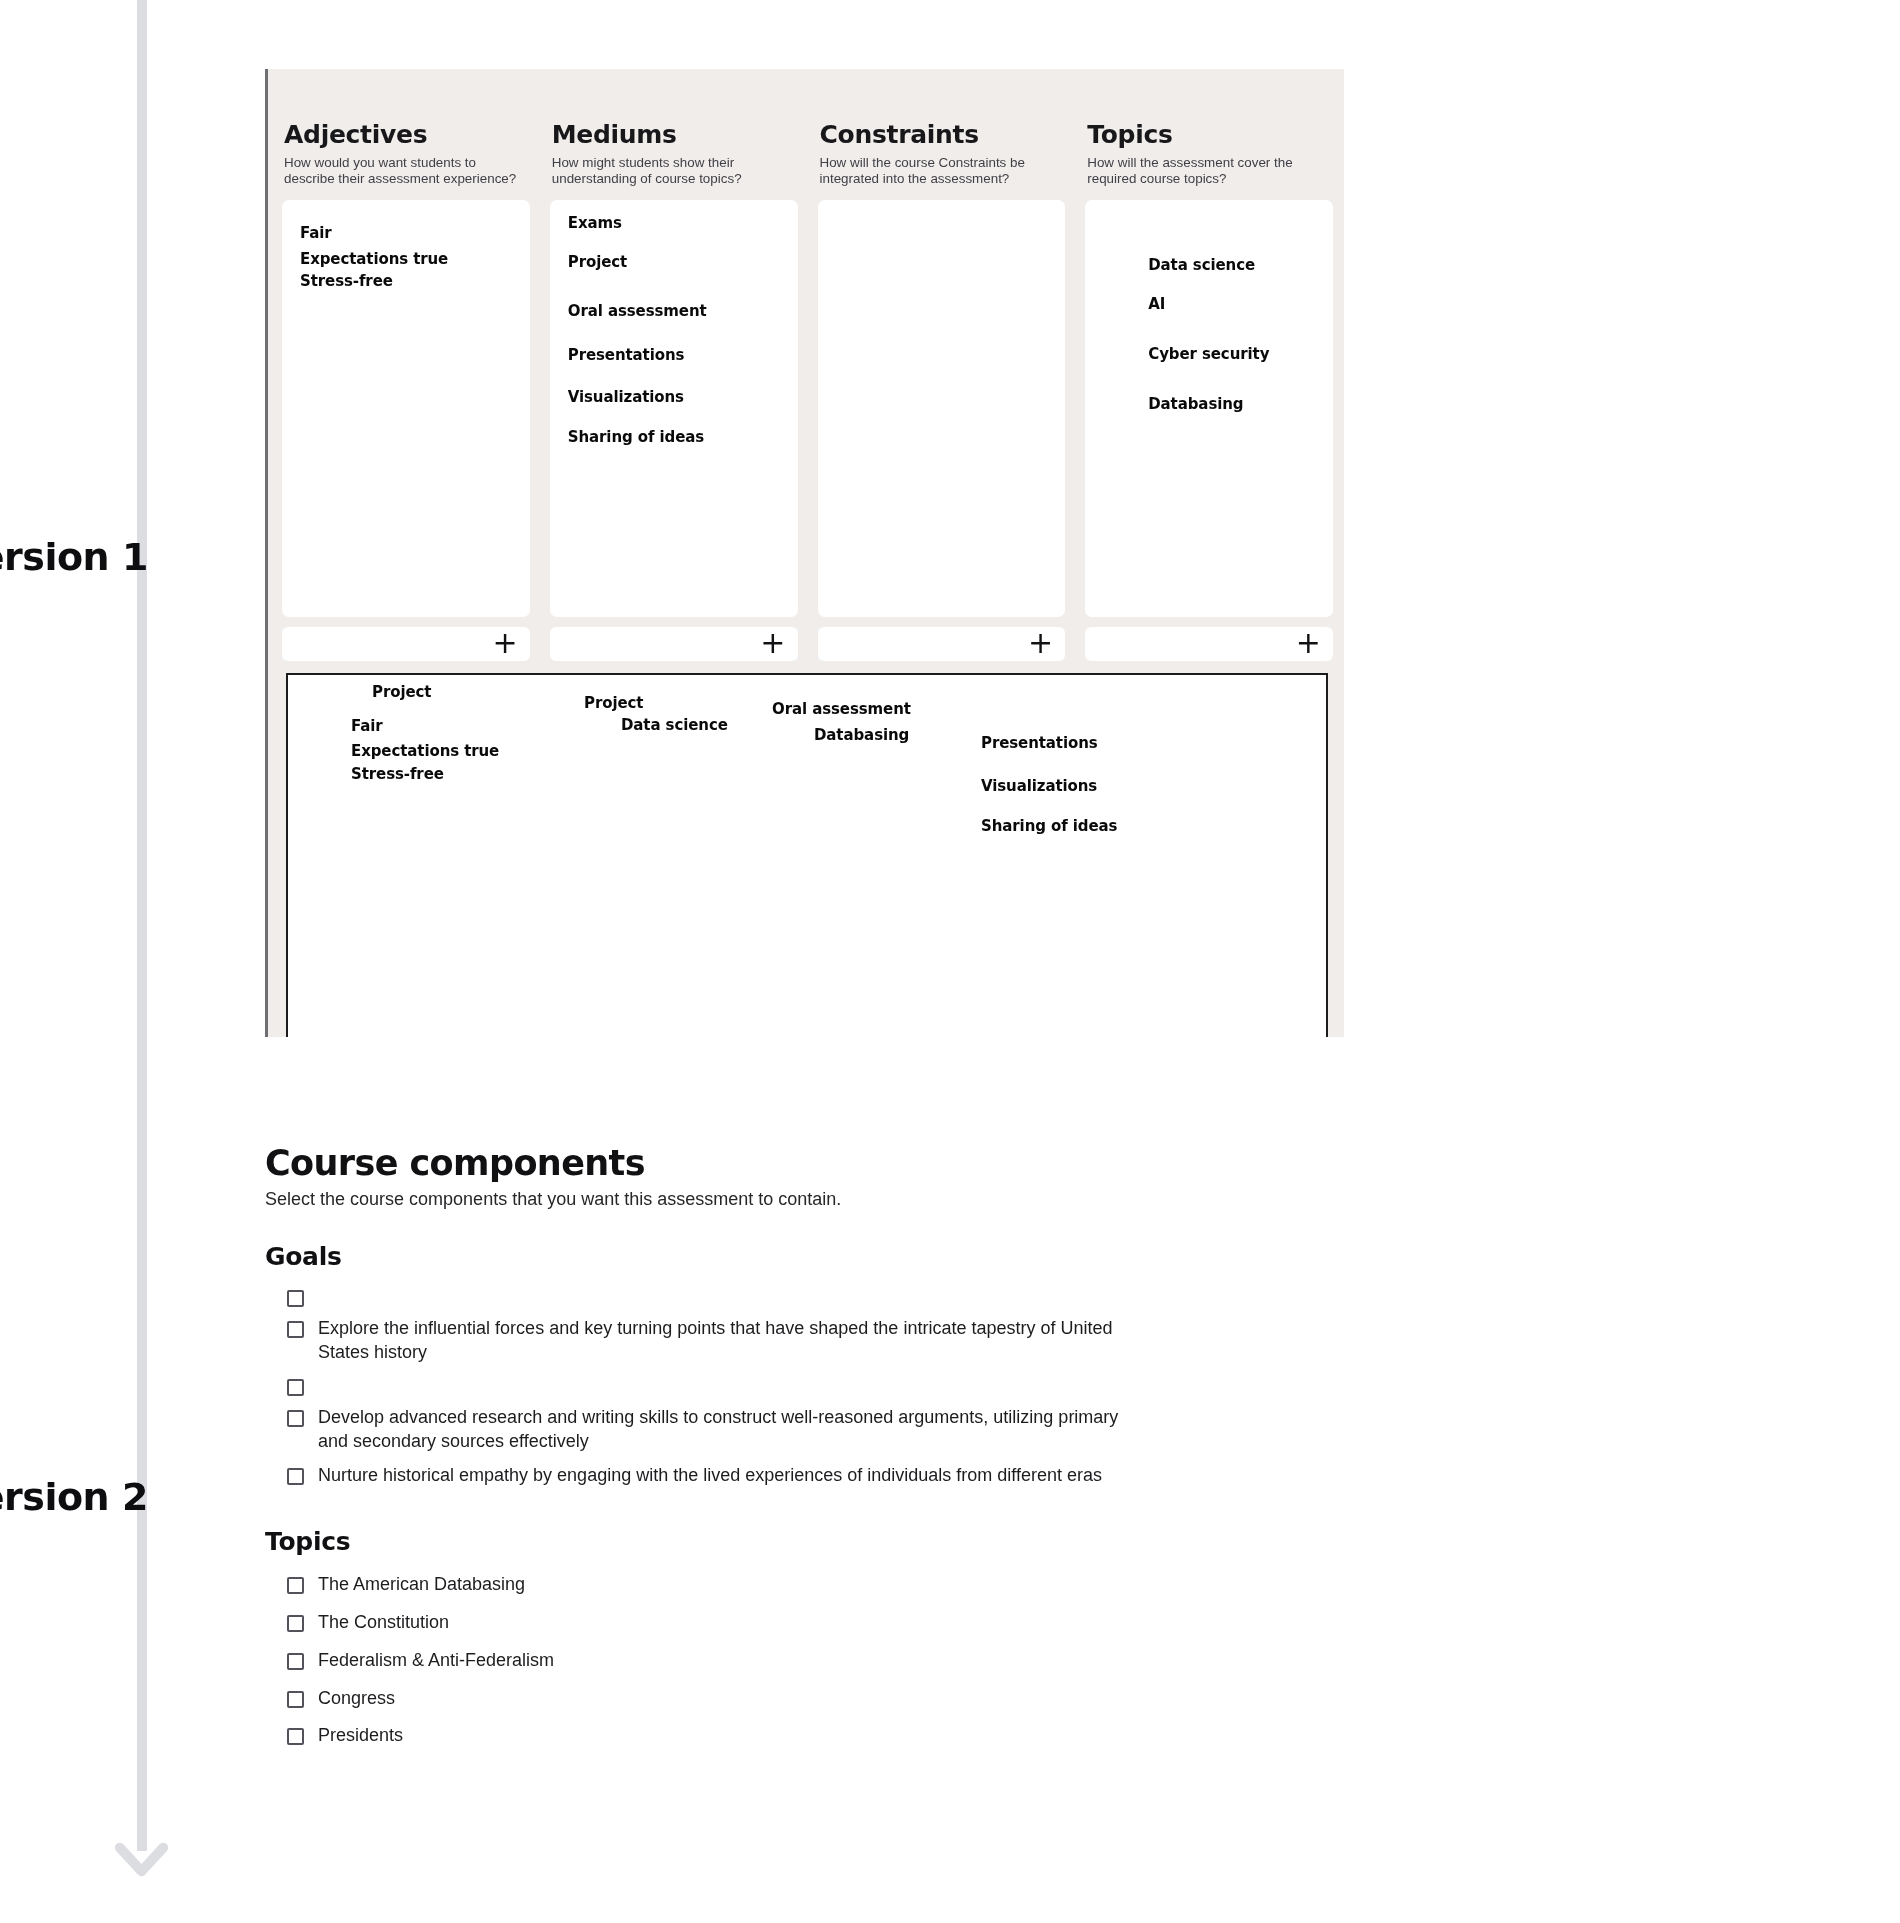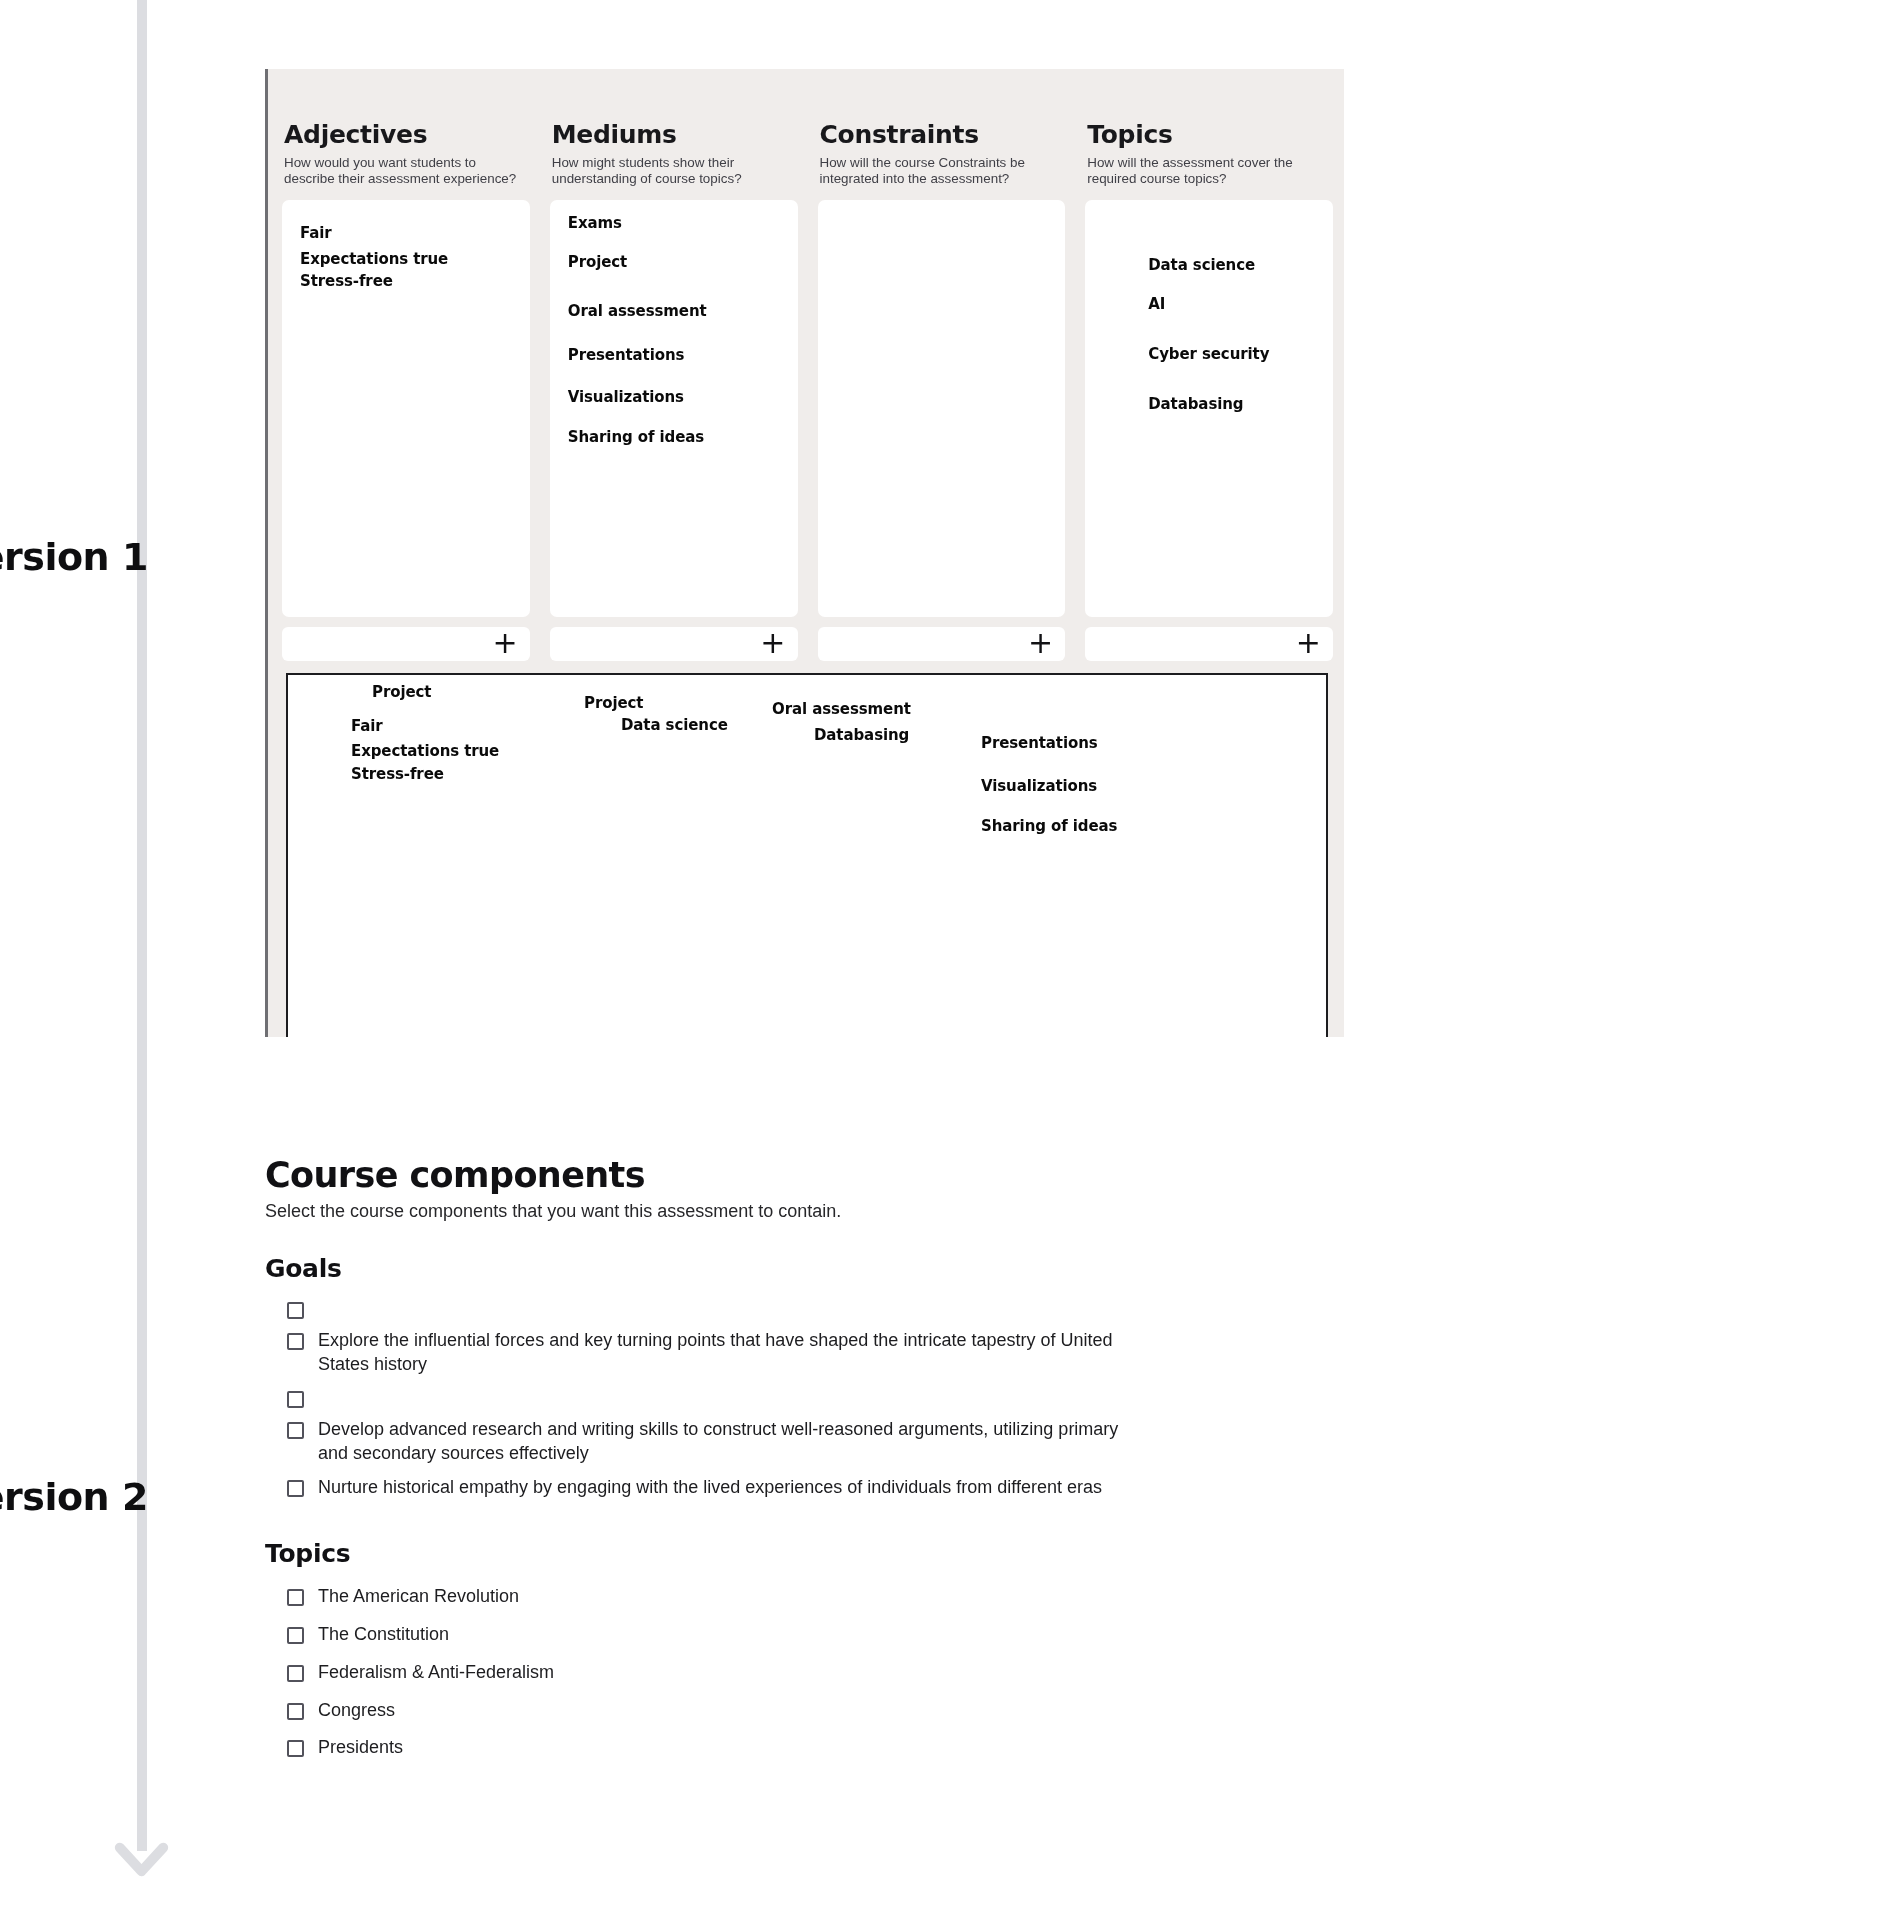--- a/index.html
+++ b/index.html
@@ -167,21 +167,21 @@
     left: 265px;
     top: 1143px;
     width: 1109px;
   }
   #form-title {
     font-family: "DejaVu Sans", sans-serif;
     font-weight: 700;
     font-size: 35px;
     letter-spacing: -0.6px;
     color: #111114;
-    margin: 12px 0 6px 0;
+    margin: 0 0 6px 0;
   }
   #form-subtitle {
     font-size: 18px;
     color: #27272a;
     margin: 0 0 32px 0;
   }
   .group-title {
     font-family: "DejaVu Sans", sans-serif;
     font-weight: 700;
     font-size: 25px;
@@ -330,21 +330,21 @@
     <li class="check-item">
       <span class="checkbox"></span>
       <span class="check-label">Nurture historical empathy by engaging with the lived experiences of individuals from different eras</span>
     </li>
   </ul>
 
   <h2 class="group-title">Topics</h2>
   <ul class="check-list" id="topics-list">
     <li class="check-item">
       <span class="checkbox"></span>
-      <span class="check-label">The American Revolution</span>
+      <span class="check-label">The American Databasing</span>
     </li>
     <li class="check-item">
       <span class="checkbox"></span>
       <span class="check-label">The Constitution</span>
     </li>
     <li class="check-item">
       <span class="checkbox"></span>
       <span class="check-label">Federalism &amp; Anti-Federalism</span>
     </li>
     <li class="check-item">

